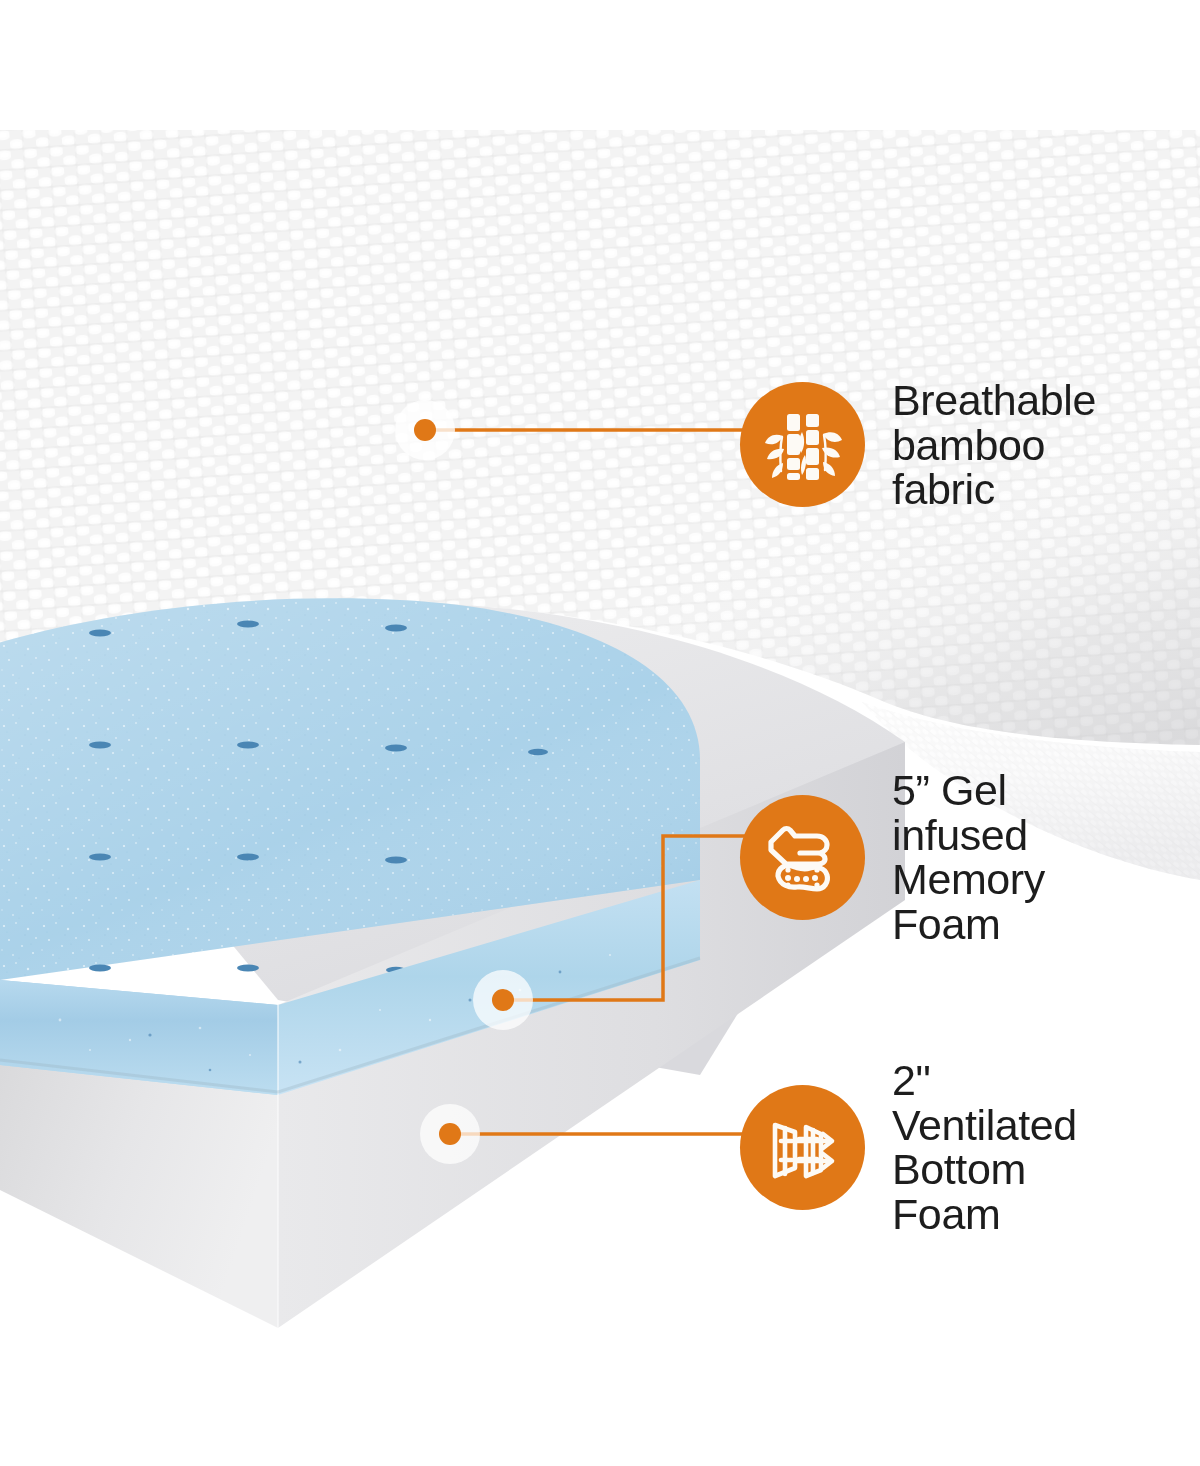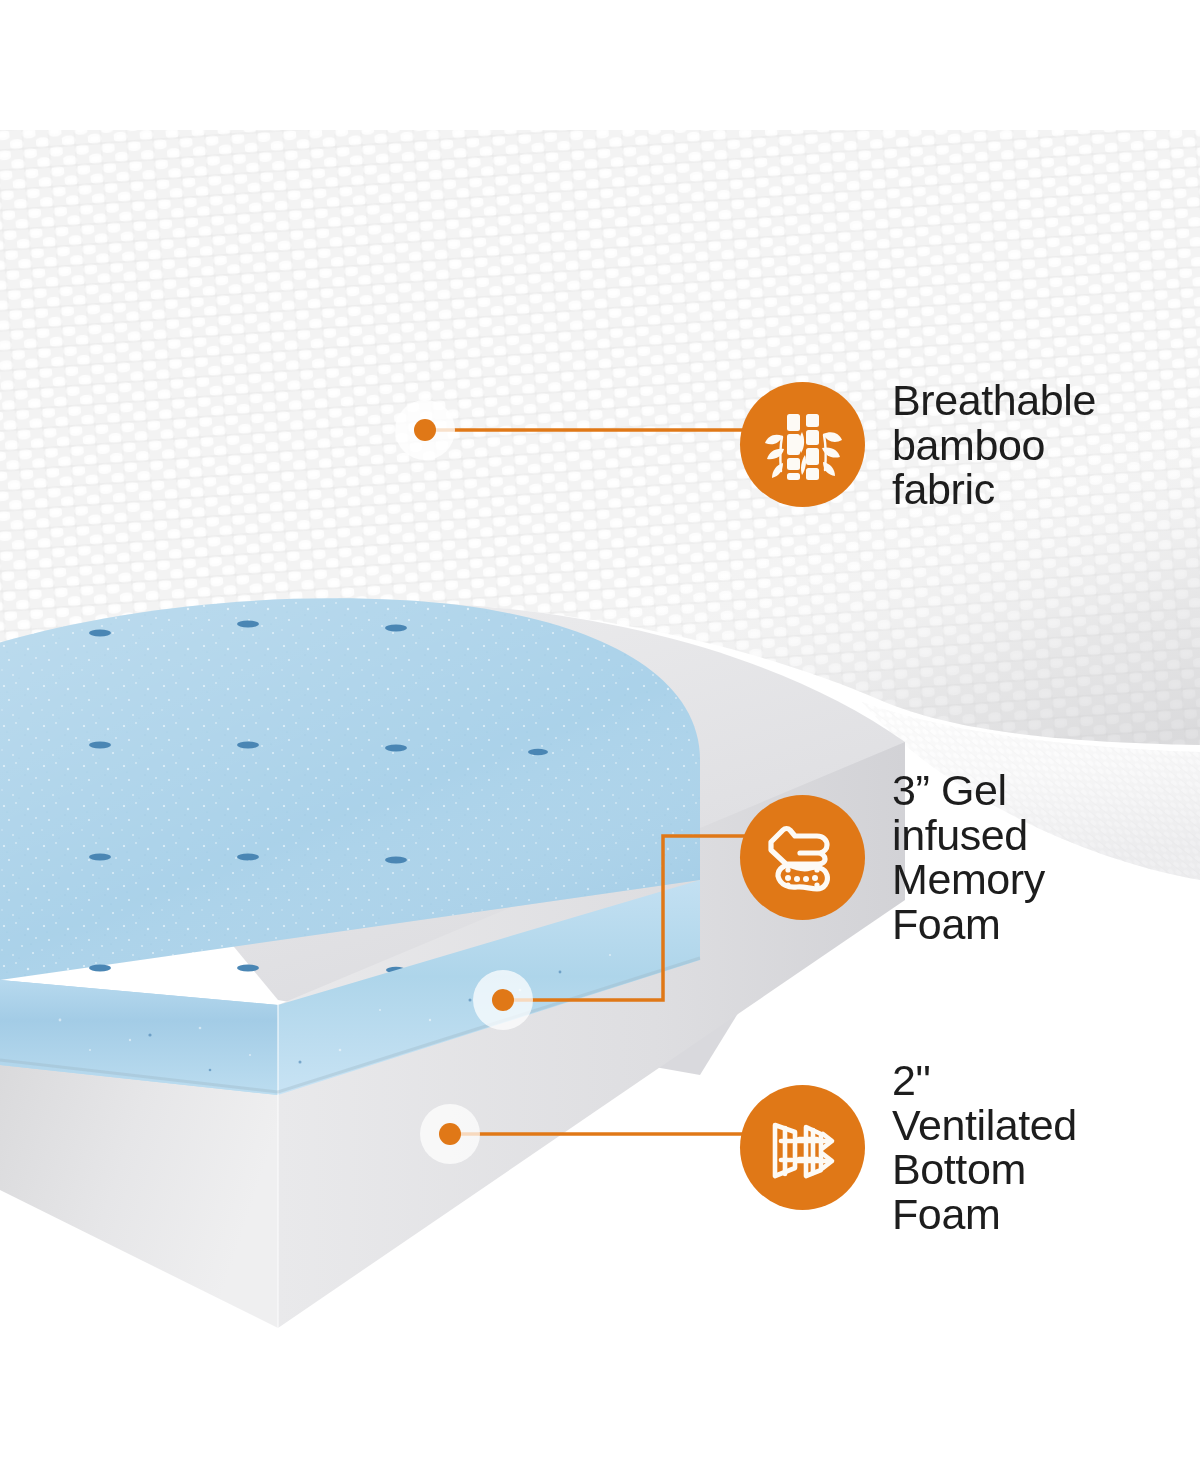--- a/index.html
+++ b/index.html
@@ -293,21 +293,21 @@
           <circle cx="37" cy="65" r="3"></circle>
           <circle cx="46" cy="65" r="3"></circle>
           <circle cx="55" cy="64" r="3"></circle>
           <circle cx="28" cy="56" r="2.6"></circle>
           <circle cx="57" cy="56" r="2.6"></circle>
           <circle cx="28" cy="71" r="2.6"></circle>
           <circle cx="57" cy="71" r="2.6"></circle>
         </g>
       </svg>
     </div>
-    <div class="callout-text">3” Gel
+    <div class="callout-text">5” Gel
 infused
 Memory
 Foam</div>
   </div>
 
   <div class="callout" id="callout-vent">
     <div class="icon-circle">
       <svg width="84" height="84" viewBox="0 0 84 84">
         <g fill="none" stroke="#fdfaf5" stroke-width="4.6" stroke-linejoin="round" stroke-linecap="round">
 

